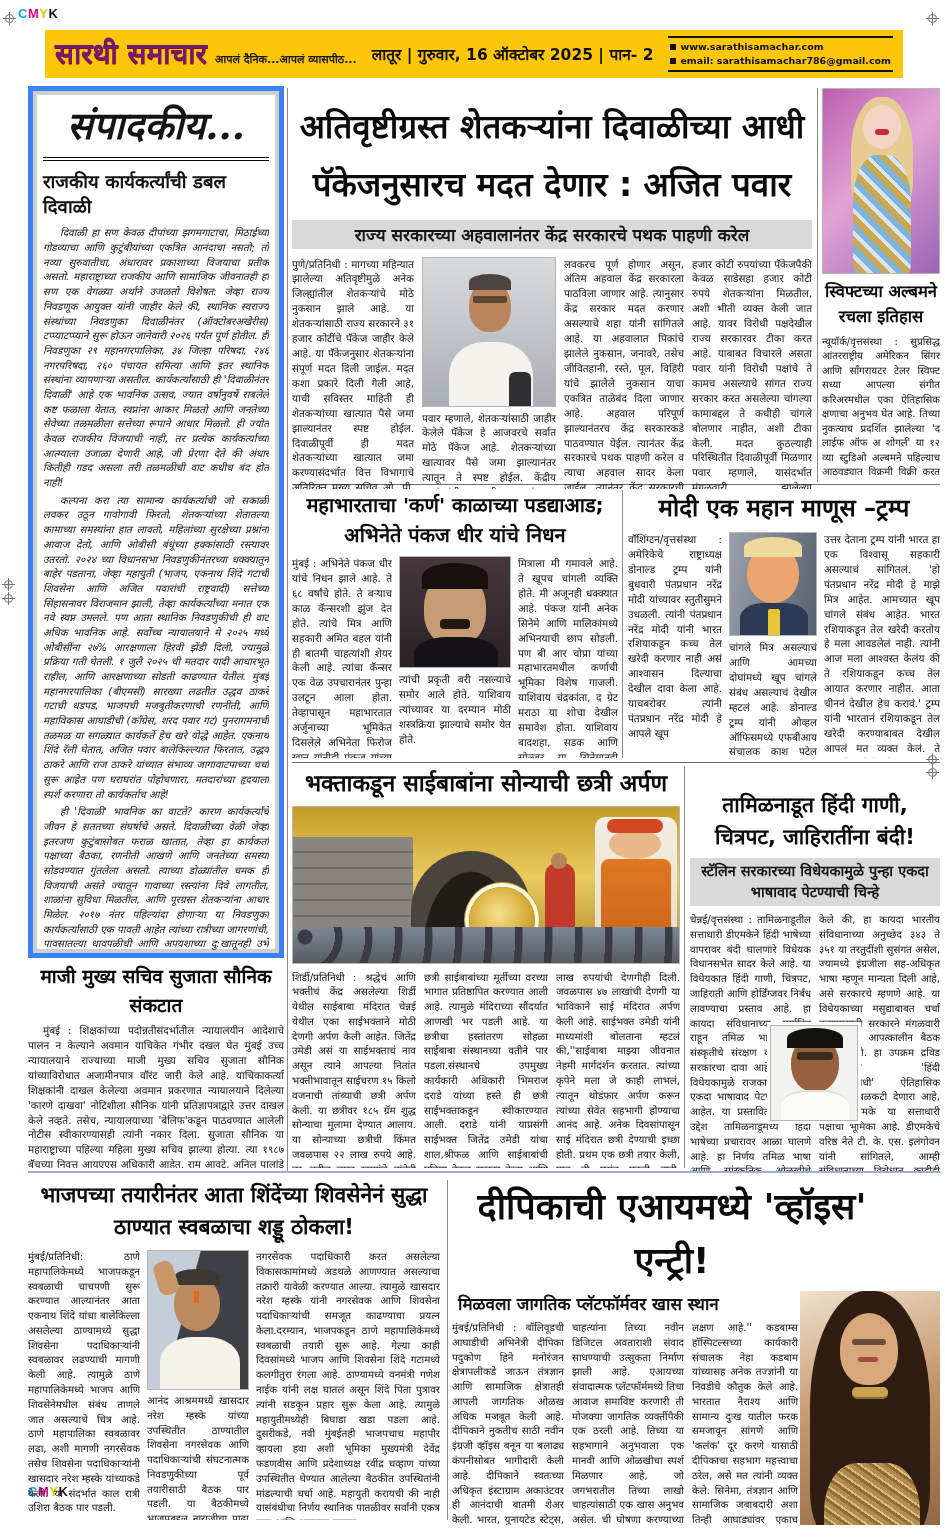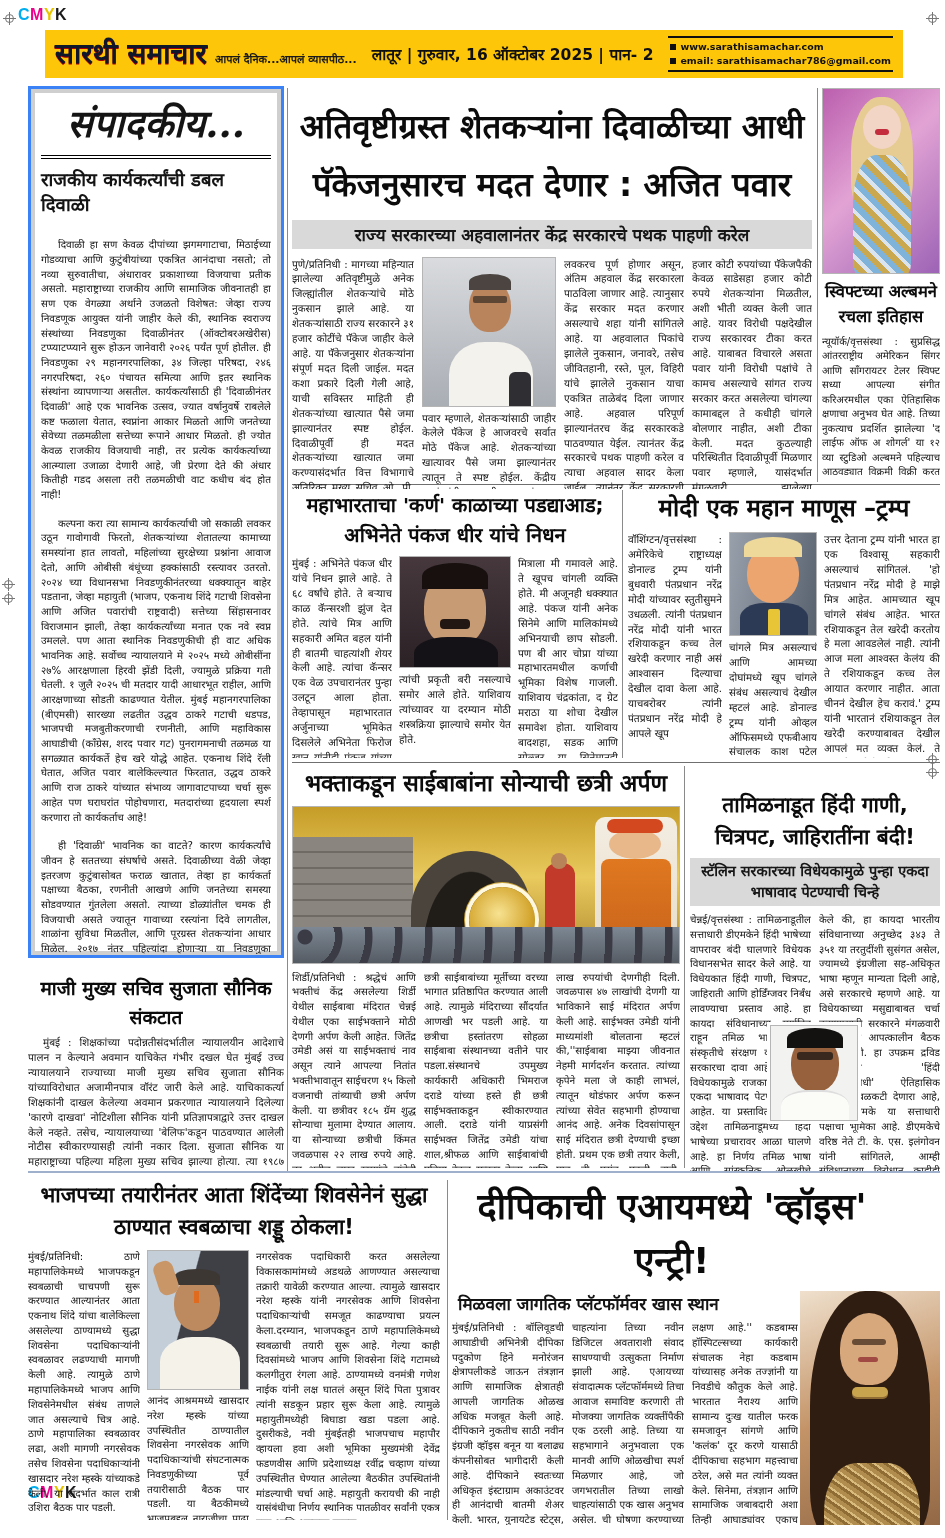--- a/index.html
+++ b/index.html
@@ -1,50 +1,50 @@
 <!DOCTYPE html>
 <html><head>
 <meta charset="utf-8">
 <style>
   html,body{margin:0;padding:0;background:#e8e8e8;}
   .sheet{position:relative;width:945px;height:1538px;background:#ffffff;margin:0 auto;
          font-family:"DejaVu Sans",sans-serif;color:#141414;overflow:hidden;}
   .abs{position:absolute;}
 
   
-  .cmyk{font-size:16px;font-weight:700;letter-spacing:.5px;font-family:"Liberation Sans",sans-serif;}
+  .cmyk{font-size:13px;font-weight:700;letter-spacing:.5px;font-family:"Liberation Sans",sans-serif;}
   .regmark{opacity:.8;}
 
   
   .masthead{background:#fdc608;display:flex;align-items:center;justify-content:space-between;padding:0 10px;box-sizing:border-box;}
-  .mh-title{color:#0f172a;font-size:28px;font-weight:800;line-height:1;text-shadow:0 1px 0 #a00;white-space:nowrap;}
+  .mh-title{color:#701a75;font-size:28px;font-weight:800;line-height:1;text-shadow:0 1px 0 #a00;white-space:nowrap;}
   .mh-tag{font-size:11px;font-weight:700;color:#1a1a1a;margin-left:8px;white-space:nowrap;}
   .mh-date{font-size:15.5px;font-weight:700;color:#101010;white-space:nowrap;}
   .mh-contact{font-size:9.5px;font-weight:700;color:#101010;border-top:2px solid #101010;border-bottom:2px solid #101010;padding:2px 2px;line-height:1.5;}
   .mh-contact .b{display:inline-block;width:6px;height:6px;background:#101010;margin-right:4px;}
 
   
   .vrule{position:absolute;width:1px;background:#8a8a8a;}
   .hrule{position:absolute;height:1px;background:#6f6f6f;}
   .hrule-blue{position:absolute;height:2px;background:#9fb0cd;}
 
   
   .bt{font-size:10.3px;line-height:1.45;text-align:justify;overflow:hidden;}
   .bt p{margin:0 0 3px;text-indent:15px;}
   .bt p.ni{text-indent:0;}
   .hl{font-weight:800;color:#0b0b0b;text-align:center;line-height:1.5;}
   .subbar{background:#d9d9d9;font-weight:700;text-align:center;color:#161616;}
 
   
-  .edbox{border:3px solid #3b82f6;box-shadow:inset 0 0 0 4px #cfcfcf;background:#fff;box-sizing:border-box;padding:12px 10px 8px;overflow:hidden;}
+  .edbox{border:5px solid #3b82f6;box-shadow:inset 0 0 0 4px #cfcfcf;background:#fff;box-sizing:border-box;padding:12px 10px 8px;overflow:hidden;}
   .ed-script{font-family:"DejaVu Serif",serif;font-style:italic;font-weight:800;font-size:38px;text-align:center;
              border-bottom:4px double #000;padding-bottom:8px;margin-bottom:8px;line-height:1.2;}
   .ed-head{font-size:18.5px;font-weight:800;margin:2px 0 6px;line-height:1.4;}
   .edbody{font-size:10.2px;line-height:1.44;text-align:justify;overflow:hidden;}
-  .edbody p{margin:14px 0 3px;text-indent:17px;}
+  .edbody p{margin:0 0 3px;text-indent:17px;font-style:italic;}
 
   
   .photo{position:relative;overflow:hidden;border:1px solid #b5b5b5;box-sizing:border-box;}
   .ph{position:absolute;}
 </style>
 </head>
 <body>
 
 <div class="sheet">
 
@@ -109,21 +109,21 @@
     <div class="ed-head">राजकीय कार्यकर्त्यांची डबल दिवाळी</div>
     <div class="edbody" style="height:730px;">
       <p>दिवाळी हा सण केवळ दीपांच्या झगमगाटाचा, मिठाईच्या गोडव्याचा आणि कुटुंबीयांच्या एकत्रित आनंदाचा नसतो; तो नव्या सुरुवातीचा, अंधारावर प्रकाशाच्या विजयाचा प्रतीक असतो. महाराष्ट्राच्या राजकीय आणि सामाजिक जीवनातही हा सण एक वेगळ्या अर्थाने उजळतो विशेषत: जेव्हा राज्य निवडणूक आयुक्त यांनी जाहीर केले की, स्थानिक स्वराज्य संस्थांच्या निवडणुका दिवाळीनंतर (ऑक्टोबरअखेरीस) टप्प्याटप्प्याने सुरू होऊन जानेवारी २०२६ पर्यंत पूर्ण होतील. ही निवडणुका २९ महानगरपालिका, ३४ जिल्हा परिषदा, २४६ नगरपरिषदा, २६० पंचायत समित्या आणि इतर स्थानिक संस्थांना व्यापणाऱ्या असतील. कार्यकर्त्यांसाठी ही 'दिवाळीनंतर दिवाळी' आहे एक भावनिक उत्सव, ज्यात वर्षानुवर्षे राबलेले कष्ट फळाला येतात, स्वप्नांना आकार मिळतो आणि जनतेच्या सेवेच्या तळमळीला सत्तेच्या रूपाने आधार मिळतो. ही ज्योत केवळ राजकीय विजयाची नाही, तर प्रत्येक कार्यकर्त्याच्या आत्म्याला उजाळा देणारी आहे, जी प्रेरणा देते की अंधार कितीही गडद असला तरी तळमळीची वाट कधीच बंद होत नाही!</p>
       <p>कल्पना करा त्या सामान्य कार्यकर्त्याची जो सकाळी लवकर उठून गावोगावी फिरतो, शेतकऱ्यांच्या शेतातल्या कामाच्या समस्यांना हात लावतो, महिलांच्या सुरक्षेच्या प्रश्नांना आवाज देतो, आणि ओबीसी बंधूंच्या हक्कांसाठी रस्त्यावर उतरतो. २०२४ च्या विधानसभा निवडणुकीनंतरच्या धक्क्यातून बाहेर पडताना, जेव्हा महायुती (भाजप, एकनाथ शिंदे गटाची शिवसेना आणि अजित पवारांची राष्ट्रवादी) सत्तेच्या सिंहासनावर विराजमान झाली, तेव्हा कार्यकर्त्यांच्या मनात एक नवे स्वप्न उमलले. पण आता स्थानिक निवडणुकीची ही वाट अधिक भावनिक आहे. सर्वोच्च न्यायालयाने मे २०२५ मध्ये ओबीसींना २७% आरक्षणाला हिरवी झेंडी दिली, ज्यामुळे प्रक्रिया गती घेतली. १ जुलै २०२५ ची मतदार यादी आधारभूत राहील, आणि आरक्षणाच्या सोडती काढण्यात येतील. मुंबई महानगरपालिका (बीएमसी) सारख्या लढतीत उद्धव ठाकरे गटाची धडपड, भाजपची मजबुतीकरणाची रणनीती, आणि महाविकास आघाडीची (काँग्रेस, शरद पवार गट) पुनरागमनाची तळमळ या सगळ्यात कार्यकर्ते हेच खरे योद्धे आहेत. एकनाथ शिंदे रॅली घेतात, अजित पवार बालेकिल्ल्यात फिरतात, उद्धव ठाकरे आणि राज ठाकरे यांच्यात संभाव्य जागावाटपाच्या चर्चा सुरू आहेत पण घराघरांत पोहोचणारा, मतदारांच्या हृदयाला स्पर्श करणारा तो कार्यकर्ताच आहे!</p>
       <p>ही 'दिवाळी' भावनिक का वाटते? कारण कार्यकर्त्यांचे जीवन हे सततच्या संघर्षाचे असते. दिवाळीच्या वेळी जेव्हा इतरजण कुटुंबासोबत फराळ खातात, तेव्हा हा कार्यकर्ता पक्षाच्या बैठका, रणनीती आखणे आणि जनतेच्या समस्या सोडवण्यात गुंतलेला असतो. त्याच्या डोळ्यांतील चमक ही विजयाची असते ज्यातून गावाच्या रस्त्यांना दिवे लागतील, शाळांना सुविधा मिळतील, आणि पूरग्रस्त शेतकऱ्यांना आधार मिळेल. २०१७ नंतर पहिल्यांदा होणाऱ्या या निवडणुका कार्यकर्त्यांसाठी एक पावती आहेत त्यांच्या रात्रीच्या जागरणांची, पावसातल्या धावपळीची आणि अपयशाच्या दु:खातूनही उभे राहण्याची. उदाहरणार्थ, उत्तर महाराष्ट्रात भाजपच्या बैठका किंवा विदर्भात शिंदे गटाच्या रॅली हे सगळे कार्यकर्त्यांच्या खांद्यावर उभे आहेत. पण व्हीव्हीपॅट मशीन न वापरण्याच्या निर्णयाने उद्धव गटाची सुप्रिया आंधारे यांची टीका ('पारदर्शकतेचा अभाव') आणि मतदार यादीतील घोळावर शिष्टमंडळाची (शरद पवार, उद्धव ठाकरे यांच्यासह) मुख्य निवडणूक अधिकाऱ्यांकडे तक्रार हे आव्हानेही कार्यकर्त्यांना अधिक मजबूत करतात. ही लढत पारदर्शकतेची आहे, विश्वासाची आहे, ज्यात कार्यकर्त्यांची तळमळ हीच शक्ती आहे!</p>
 
     </div>
   </div>
 
   <div class="abs" style="left:28px;top:962px;width:256px;height:206px;overflow:hidden;">
-    <div class="hl" style="font-size:19px;margin-top:12px;">माजी मुख्य सचिव सुजाता सौनिक संकटात</div>
+    <div class="hl" style="font-size:19px;">माजी मुख्य सचिव सुजाता सौनिक संकटात</div>
     <div class="bt" style="margin-top:4px;height:172px;">
       <p>मुंबई : शिक्षकांच्या पदोन्नतीसंदर्भातील न्यायालयीन आदेशाचे पालन न केल्याने अवमान याचिकेत गंभीर दखल घेत मुंबई उच्च न्यायालयाने राज्याच्या माजी मुख्य सचिव सुजाता सौनिक यांच्याविरोधात अजामीनपात्र वॉरंट जारी केले आहे. याचिकाकर्त्या शिक्षकांनी दाखल केलेल्या अवमान प्रकरणात न्यायालयाने दिलेल्या 'कारणे दाखवा' नोटिशीला सौनिक यांनी प्रतिज्ञापत्राद्वारे उत्तर दाखल केले नव्हते. तसेच, न्यायालयाच्या 'बेलिफ'कडून पाठवण्यात आलेली नोटीस स्वीकारण्यासही त्यांनी नकार दिला. सुजाता सौनिक या महाराष्ट्राच्या पहिल्या महिला मुख्य सचिव झाल्या होत्या. त्या १९८७ बॅचच्या निवृत्त आयएएस अधिकारी आहेत. राम आवटे, अनिल पालांडे आणि अन्य काही शिक्षकांनी अॅड. संदीप सोनटक्के यांच्यामार्फत दाखल केलेल्या अवमान याचिकेच्या सुनावणीला सौनिक यांनी हजर रहावे, या दृष्टीने न्या. रवींद्र घुगे आणि न्या. अश्विन भोबे यांच्या खंडपीठाने बुधवारी हा आदेश देत सौनिक यांनी आता २६ नोव्हेंबर रोजी न्यायालयासमोर हजर राहावे, असे निर्देश दिले आहेत.</p>
     </div>
   </div>
 
   <div class="abs" style="left:292px;top:98px;width:520px;">
     <div class="hl" style="font-size:33px;line-height:1.75;">अतिवृष्टीग्रस्त शेतकऱ्यांना दिवाळीच्या आधी पॅकेजनुसारच मदत देणार : अजित पवार</div>
     <div class="subbar" style="font-size:17px;margin-top:6px;padding:3px 0;">राज्य सरकारच्या अहवालानंतर केंद्र सरकारचे पथक पाहणी करेल</div>
     <div style="display:grid;grid-template-columns:122px 134px 120px 1fr;gap:8px;margin-top:8px;height:232px;overflow:hidden;">
       <div class="bt">

